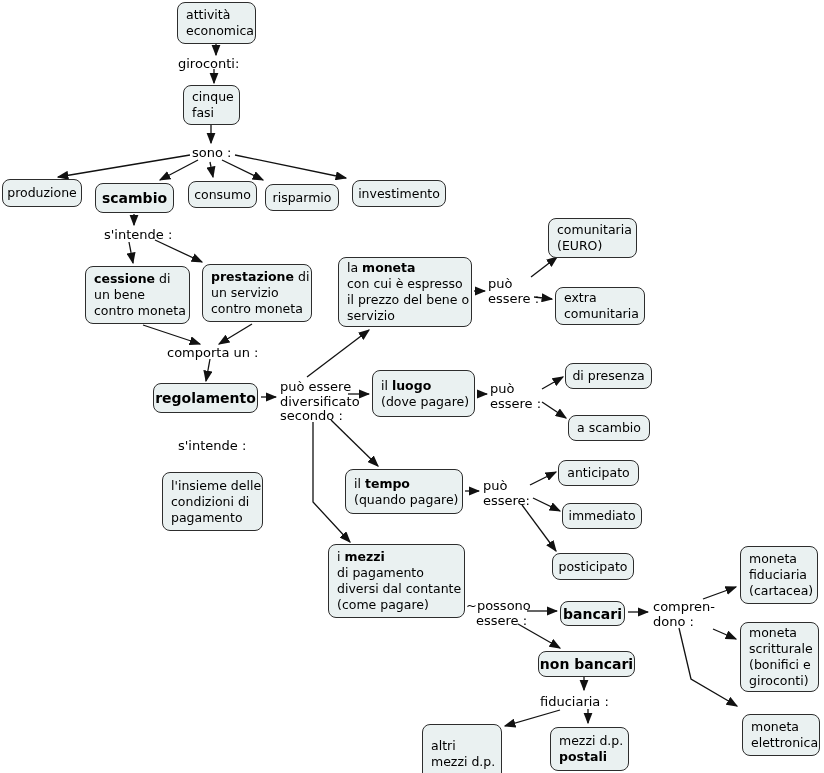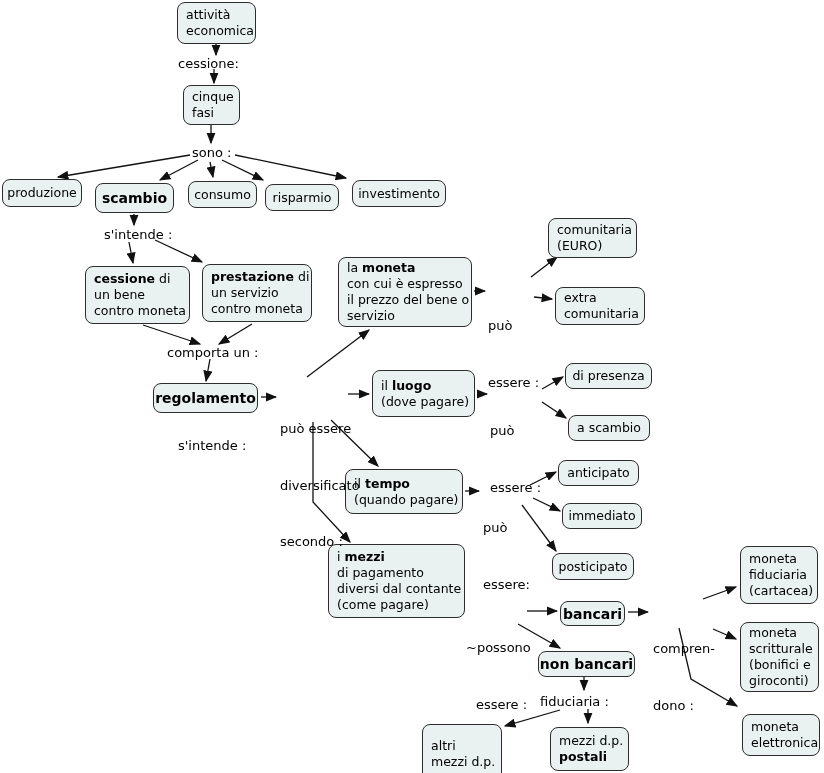--- a/index.html
+++ b/index.html
@@ -14,21 +14,21 @@
     font-size:12.5px;line-height:16px;padding:4px 8px;
     display:flex;flex-direction:column;justify-content:center;
   }
   .node.center{align-items:center;text-align:left;}
   .node .ln{white-space:nowrap;}
   .bignm{font-size:14px;font-weight:bold;white-space:nowrap;}
   b{font-weight:bold;}
   .lbl{
     position:absolute;z-index:2;font-size:13px;line-height:14.5px;white-space:nowrap;
   }
-  .lbl .ln{white-space:nowrap;margin-top:42px;}
+  .lbl .ln{white-space:nowrap;}
   .indent{padding-left:10px;}
 </style>
 </head>
 <body>
 
 <div id="stage">
 
   <svg id="arrows" width="824" height="773" viewBox="0 0 824 773">
     <defs>
       <marker id="ah" markerWidth="9" markerHeight="7" refX="8" refY="3.5" orient="auto">
@@ -116,20 +116,25 @@
   <div class="node" style="left:202px;top:264px;width:110px;height:58px">
     <div class="ln"><b>prestazione</b><span> di</span></div>
     <div class="ln">un servizio</div>
     <div class="ln">contro moneta</div>
   </div>
 
   <div class="node center" style="left:153px;top:383px;width:105px;height:30px">
     <div class="ln bignm">regolamento</div>
   </div>
 
+  <div class="node" style="left:162px;top:472px;width:101px;height:59px">
+    <div class="ln">l'insieme delle</div>
+    <div class="ln">condizioni di</div>
+    <div class="ln">pagamento</div>
+  </div>
 
   <div class="node" style="left:338px;top:257px;width:134px;height:70px">
     <div class="ln"><span>la </span><b>moneta</b></div>
     <div class="ln">con cui è espresso</div>
     <div class="ln">il prezzo del bene o</div>
     <div class="ln">servizio</div>
   </div>
 
   <div class="node" style="left:548px;top:218px;width:89px;height:40px">
     <div class="ln">comunitaria</div>
@@ -207,21 +212,21 @@
   <div class="node" style="left:422px;top:724px;width:80px;height:60px">
     <div class="ln">altri</div>
     <div class="ln">mezzi d.p.</div>
   </div>
 
   <div class="node" style="left:550px;top:727px;width:79px;height:44px">
     <div class="ln">mezzi d.p.</div>
     <div class="ln"><b>postali</b></div>
   </div>
 
-  <div class="lbl" style="left:178px;top:57px">cessione:</div>
+  <div class="lbl" style="left:178px;top:57px">giroconti:</div>
 
   <div class="lbl" style="left:192px;top:146px">sono :</div>
 
   <div class="lbl" style="left:104px;top:228px">s'intende :</div>
 
   <div class="lbl" style="left:167px;top:346px">comporta un :</div>
 
   <div class="lbl" style="left:280px;top:380px">
     <div class="ln">può essere</div>
     <div class="ln">diversificato</div>

